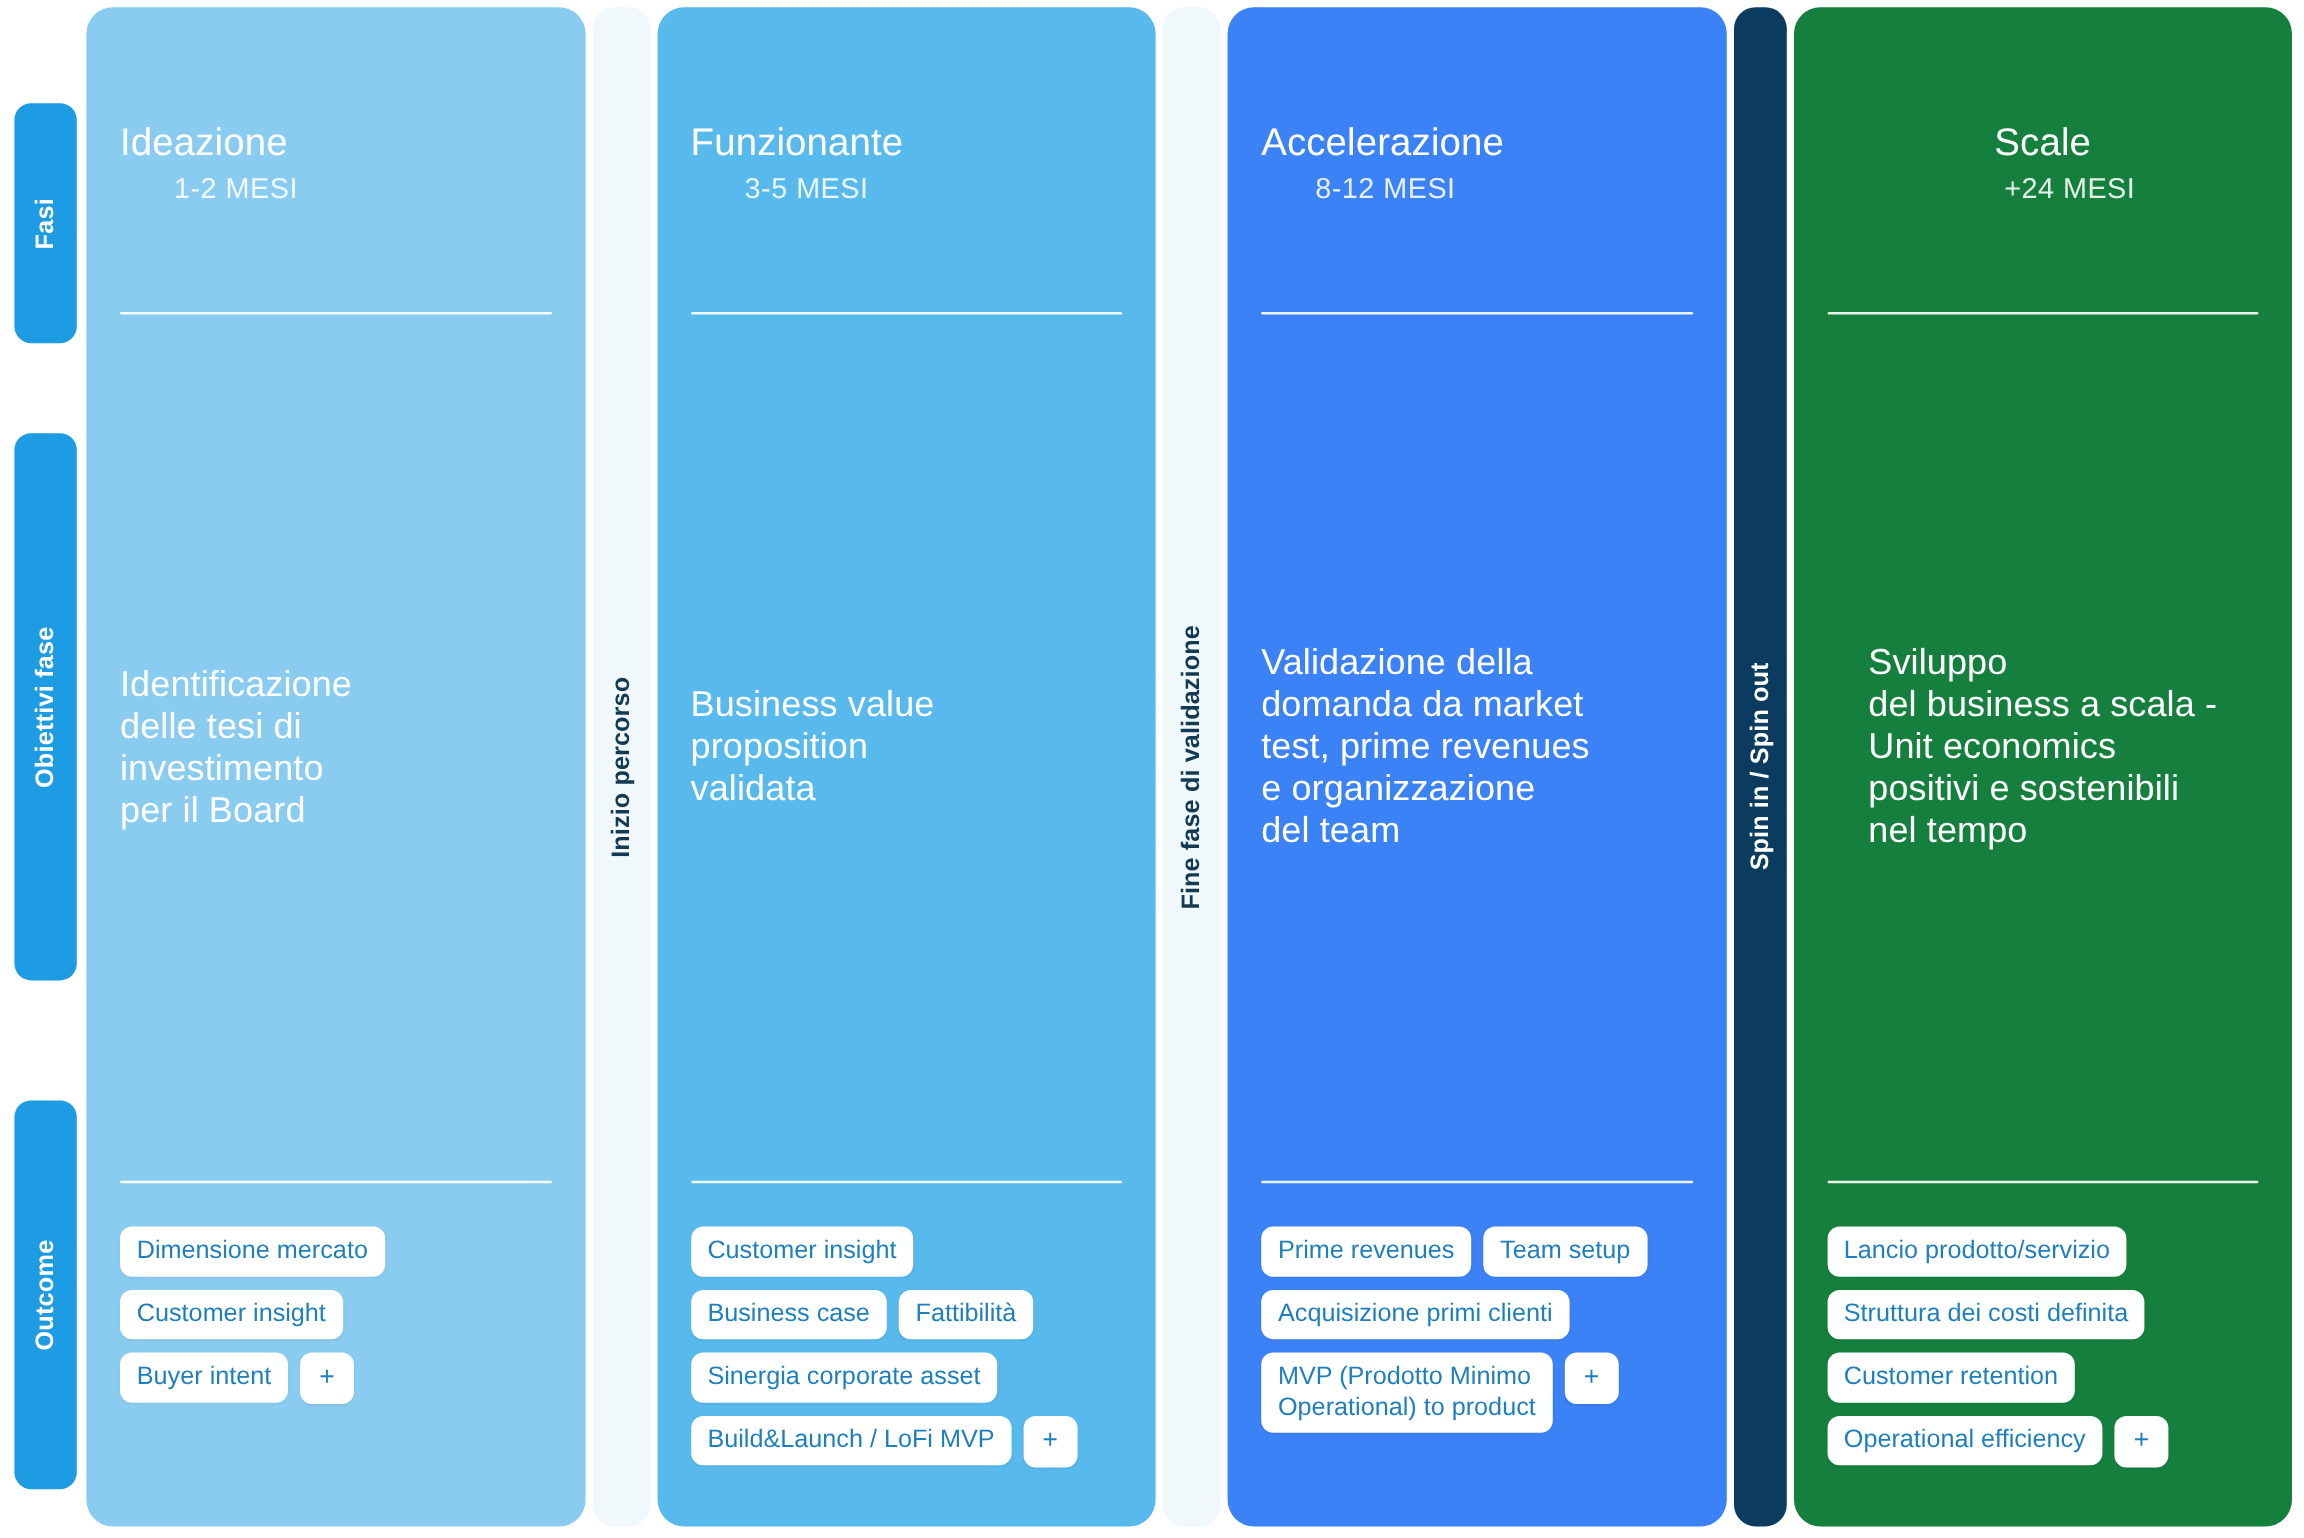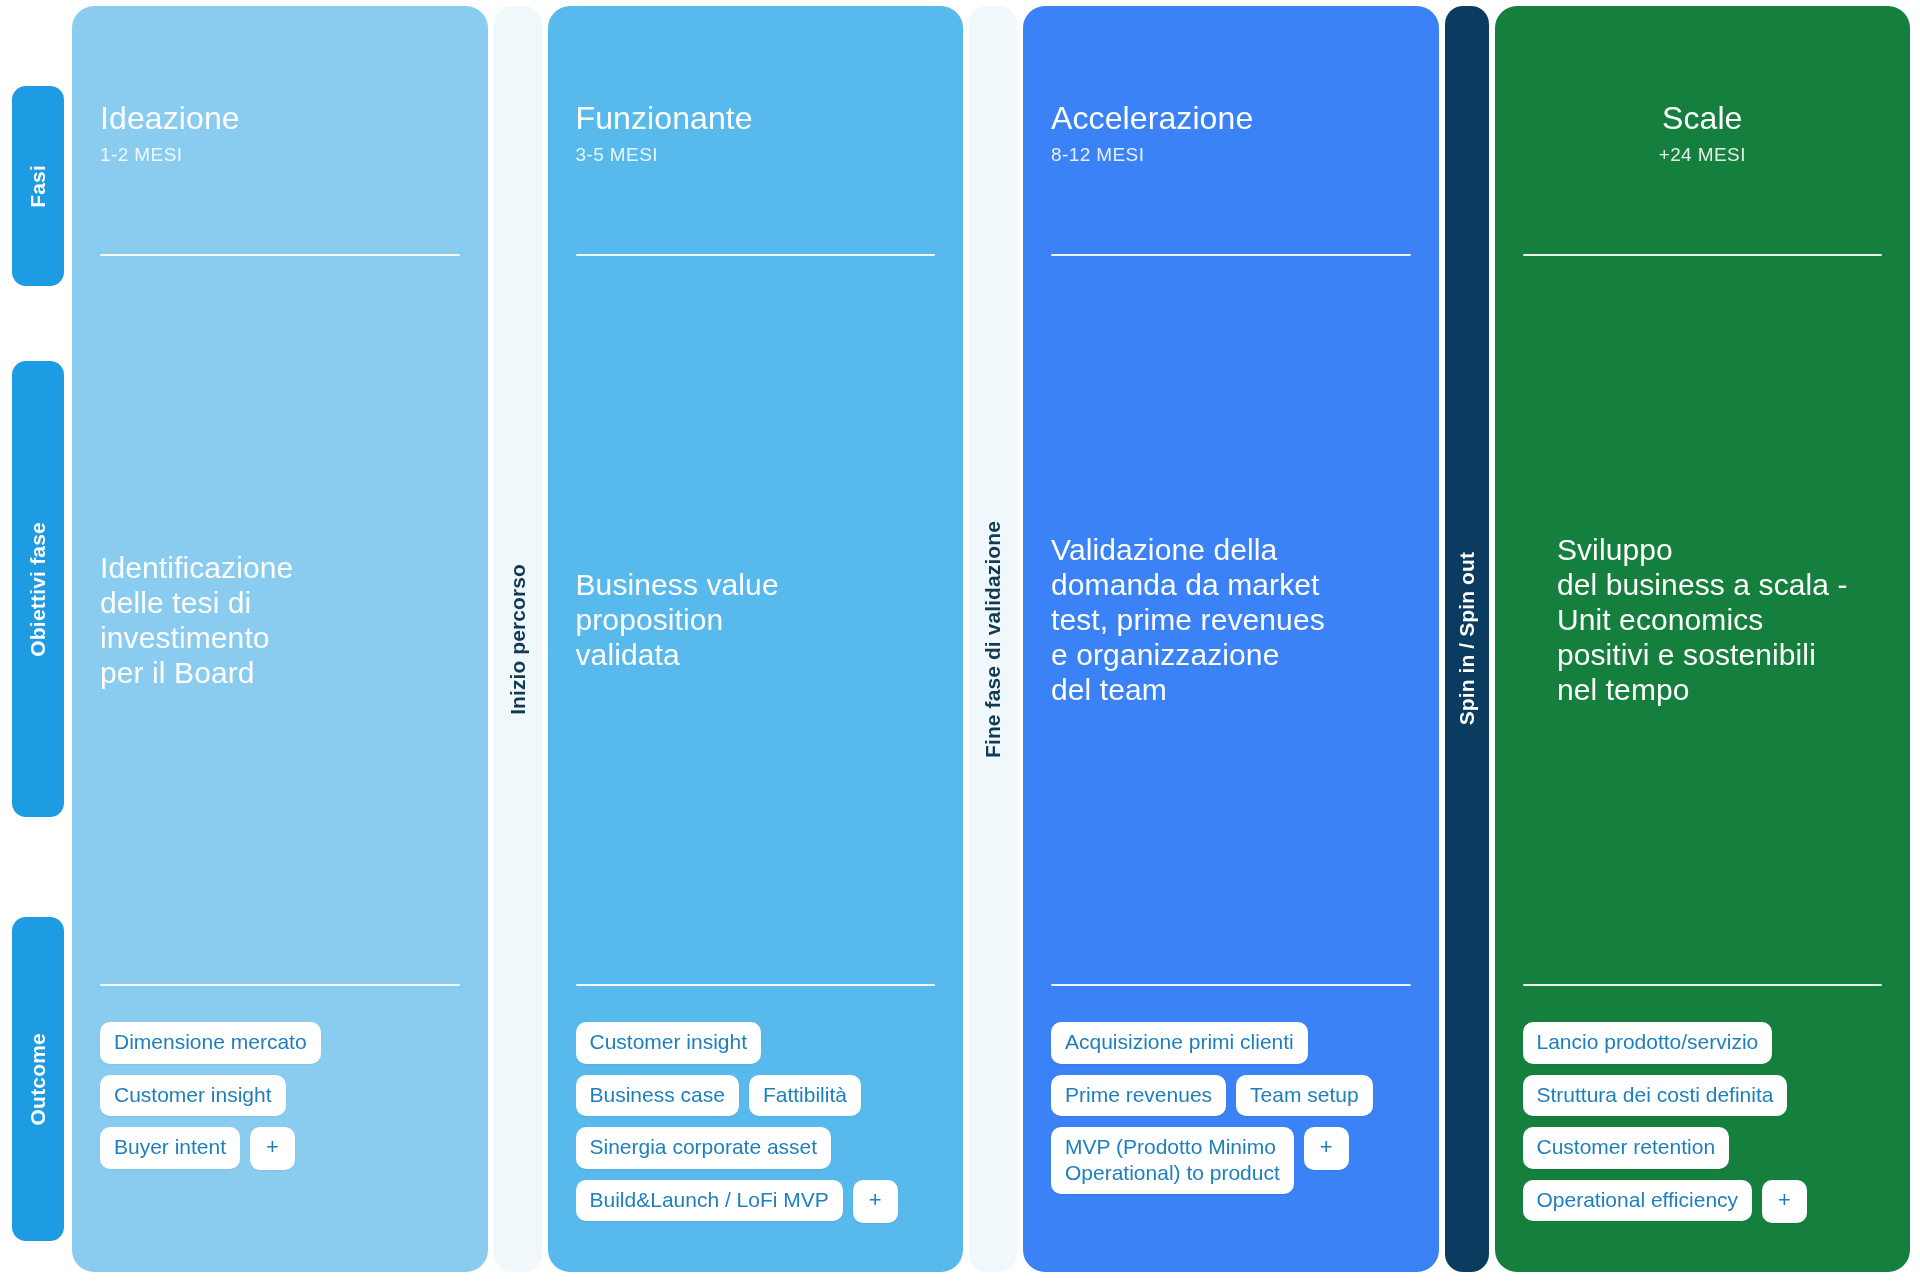--- a/index.html
+++ b/index.html
@@ -77,24 +77,25 @@
 
   .col .ph-title {
     font-size: 32px;
     font-weight: 400;
     color: #ffffff;
     line-height: 1.05;
     letter-spacing: .1px;
   }
   .col .ph-sub {
     margin-top: 8px;
-    font-size: 19px;
+    font-size: 24px;
     font-weight: 400;
     color: rgba(255,255,255,.88);
     letter-spacing: .4px;
+    margin-left: 45px;
   }
 
   .rule {
     height: 2px;
     background: rgba(255,255,255,.9);
     border-radius: 2px;
     width: 100%;
   }
   .rule.top { margin-top: 88px; }
   .rule.bottom { margin-top: 0; }
@@ -256,25 +257,25 @@
       <div class="goal-wrap">
         <div class="goal">Validazione della
 domanda da market
 test, prime revenues
 e organizzazione
 del team</div>
       </div>
       <div class="rule bottom"></div>
       <div class="tags">
         <div class="tag-row">
-          <div class="tag">Acquisizione primi clienti</div>
-        </div>
-        <div class="tag-row">
           <div class="tag">Prime revenues</div>
           <div class="tag">Team setup</div>
+        </div>
+        <div class="tag-row">
+          <div class="tag">Acquisizione primi clienti</div>
         </div>
         <div class="tag-row">
           <div class="tag">MVP (Prodotto Minimo
 Operational) to product</div>
           <div class="tag plus">+</div>
         </div>
       </div>
     </div>
 
     <div class="sep s3">

